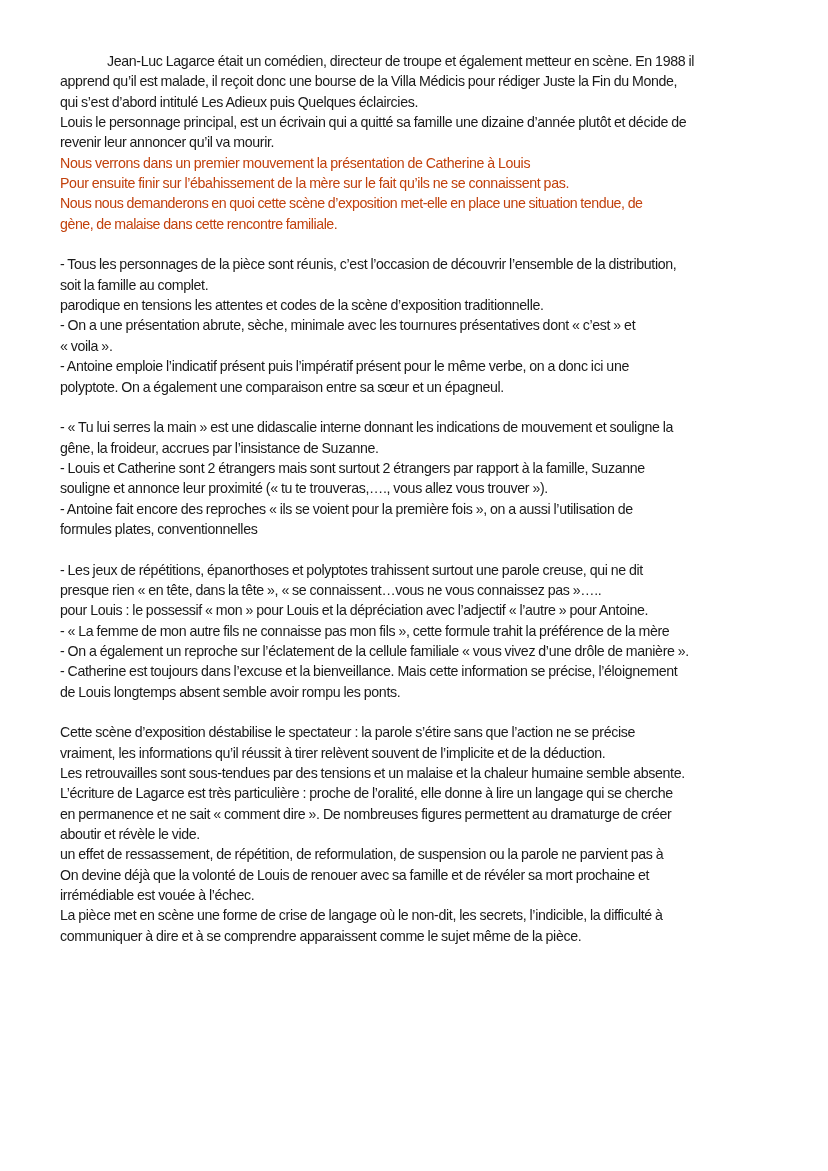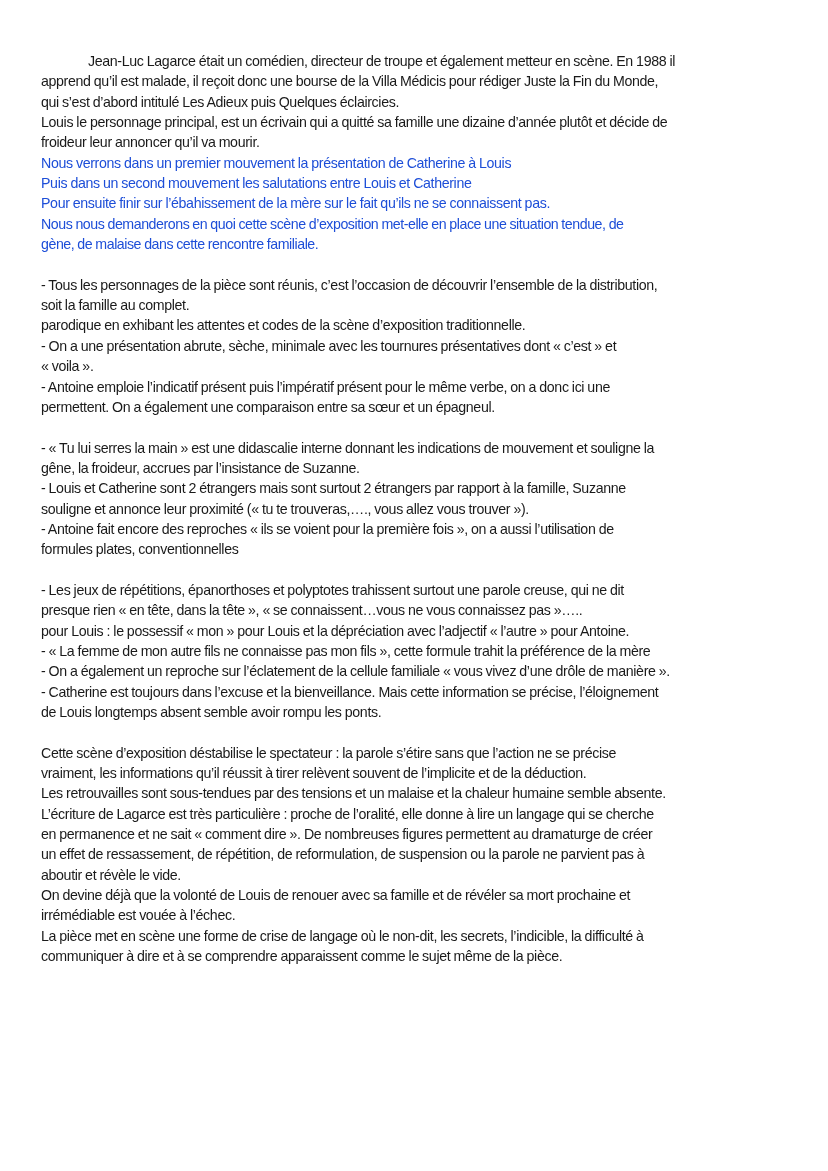--- a/index.html
+++ b/index.html
@@ -1,63 +1,62 @@
 <!DOCTYPE html>
 <html><head>
 <meta charset="utf-8">
 <style>
   html, body { margin: 0; padding: 0; background: #ffffff; }
   body { width: 828px; height: 1171px; position: relative; overflow: hidden; }
   .page {
-    position: absolute; left: 41px; top: 51px; width: 740px;
+    position: absolute; left: 60px; top: 51px; width: 740px;
     font-family: "Liberation Sans", sans-serif;
     font-size: 14.2px; line-height: 20.35px; color: #1a1a1a;
     letter-spacing: -0.35px; word-spacing: -0.4px;
   }
   .line { display: block; white-space: nowrap; height: 20.35px; }
   .indent { padding-left: 47px; }
-  .red { color: #1d4ed8; }
+  .red { color: #c2410c; }
   .bold { font-weight: normal; letter-spacing: -0.45px; }
   .gap { display: block; height: 20.35px; }
   .para { display: block; }
 </style>
 </head>
 <body>
 
 <div class="page">
 
   <div class="para">
     <span class="line indent">Jean-Luc Lagarce était un comédien, directeur de troupe et également metteur en scène. En 1988 il</span>
     <span class="line">apprend qu’il est malade, il reçoit donc une bourse de la Villa Médicis pour rédiger Juste la Fin du Monde,</span>
     <span class="line">qui s’est d’abord intitulé Les Adieux puis Quelques éclaircies.</span>
     <span class="line">Louis le personnage principal, est un écrivain qui a quitté sa famille une dizaine d’année plutôt et décide de</span>
-    <span class="line">froideur leur annoncer qu’il va mourir.</span>
+    <span class="line">revenir leur annoncer qu’il va mourir.</span>
   </div>
 
   <div class="para red">
     <span class="line">Nous verrons dans un premier mouvement la présentation de Catherine à Louis</span>
-    <span class="line">Puis dans un second mouvement les salutations entre Louis et Catherine</span>
     <span class="line">Pour ensuite finir sur l’ébahissement de la mère sur le fait qu’ils ne se connaissent pas.</span>
   </div>
 
   <div class="para red bold">
     <span class="line">Nous nous demanderons en quoi cette scène d’exposition met-elle en place une situation tendue, de</span>
     <span class="line">gène, de malaise dans cette rencontre familiale.</span>
   </div>
 
   <span class="gap"></span>
 
   <div class="para">
     <span class="line">- Tous les personnages de la pièce sont réunis, c’est l’occasion de découvrir l’ensemble de la distribution,</span>
     <span class="line">soit la famille au complet.</span>
-    <span class="line">parodique en exhibant les attentes et codes de la scène d’exposition traditionnelle.</span>
+    <span class="line">parodique en tensions les attentes et codes de la scène d’exposition traditionnelle.</span>
     <span class="line">- On a une présentation abrute, sèche, minimale avec les tournures présentatives dont « c’est » et</span>
     <span class="line">« voila ».</span>
     <span class="line">- Antoine emploie l’indicatif présent puis l’impératif présent pour le même verbe, on a donc ici une</span>
-    <span class="line">permettent. On a également une comparaison entre sa sœur et un épagneul.</span>
+    <span class="line">polyptote. On a également une comparaison entre sa sœur et un épagneul.</span>
   </div>
 
   <span class="gap"></span>
 
   <div class="para">
     <span class="line">- « Tu lui serres la main » est une didascalie interne donnant les indications de mouvement et souligne la</span>
     <span class="line">gêne, la froideur, accrues par l’insistance de Suzanne.</span>
     <span class="line">- Louis et Catherine sont 2 étrangers mais sont surtout 2 étrangers par rapport à la famille, Suzanne</span>
     <span class="line">souligne et annonce leur proximité (« tu te trouveras,…., vous allez vous trouver »).</span>
     <span class="line">- Antoine fait encore des reproches « ils se voient pour la première fois », on a aussi l’utilisation de</span>
@@ -77,21 +76,21 @@
   </div>
 
   <span class="gap"></span>
 
   <div class="para">
     <span class="line">Cette scène d’exposition déstabilise le spectateur : la parole s’étire sans que l’action ne se précise</span>
     <span class="line">vraiment, les informations qu’il réussit à tirer relèvent souvent de l’implicite et de la déduction.</span>
     <span class="line">Les retrouvailles sont sous-tendues par des tensions et un malaise et la chaleur humaine semble absente.</span>
     <span class="line">L’écriture de Lagarce est très particulière : proche de l’oralité, elle donne à lire un langage qui se cherche</span>
     <span class="line">en permanence et ne sait « comment dire ». De nombreuses figures permettent au dramaturge de créer</span>
+    <span class="line">aboutir et révèle le vide.</span>
     <span class="line">un effet de ressassement, de répétition, de reformulation, de suspension ou la parole ne parvient pas à</span>
-    <span class="line">aboutir et révèle le vide.</span>
     <span class="line">On devine déjà que la volonté de Louis de renouer avec sa famille et de révéler sa mort prochaine et</span>
     <span class="line">irrémédiable est vouée à l’échec.</span>
     <span class="line">La pièce met en scène une forme de crise de langage où le non-dit, les secrets, l’indicible, la difficulté à</span>
     <span class="line">communiquer à dire et à se comprendre apparaissent comme le sujet même de la pièce.</span>
   </div>
 
 </div>
 
 </body></html>

